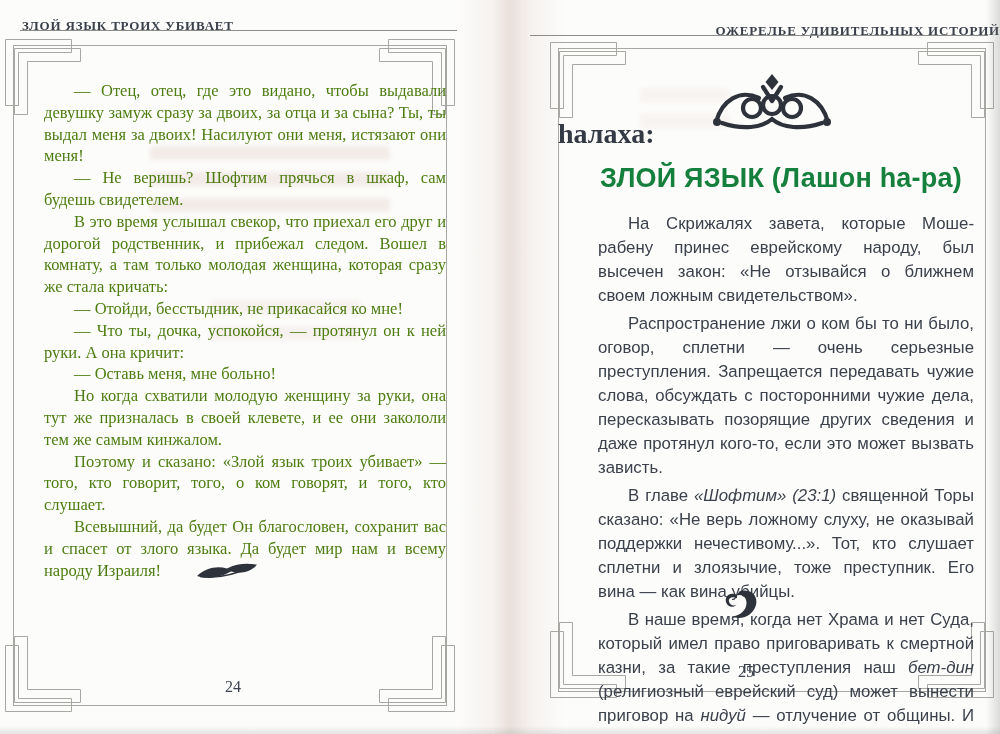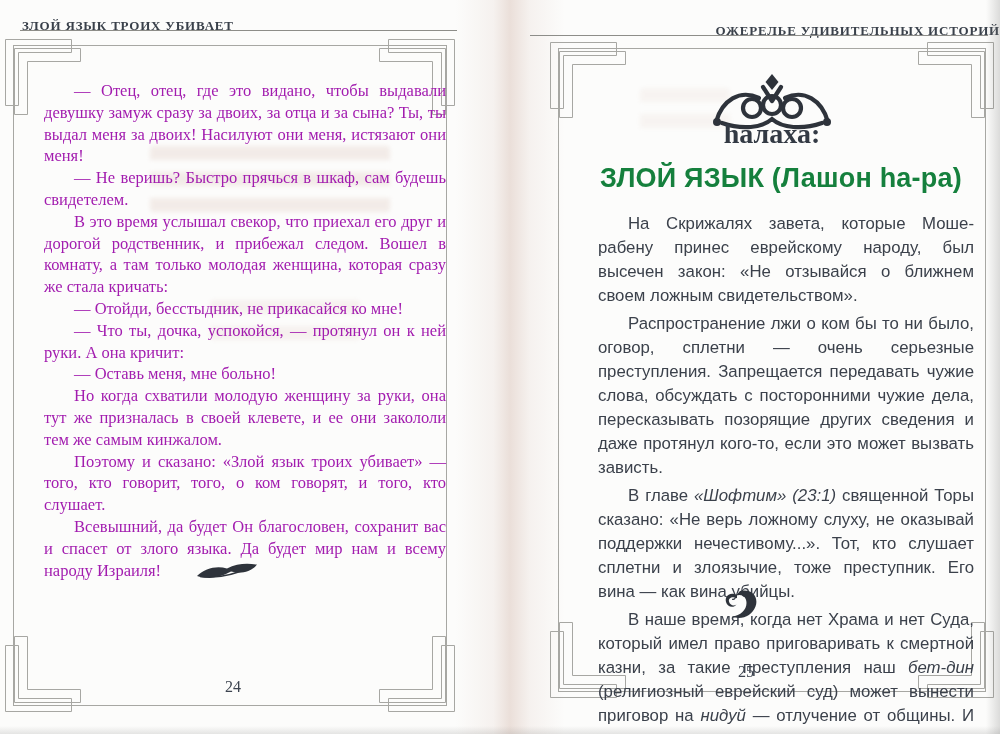--- a/index.html
+++ b/index.html
@@ -36,33 +36,33 @@
   .head-rule{position:absolute;height:1px;background:#8d8d89;}
   .head-rule.left{left:20px;top:30px;width:437px;}
   .head-rule.right{left:530px;top:35px;width:458px;}
 
   svg.frame{position:absolute;pointer-events:none;}
   .frame path, .frame rect{fill:none;stroke:#a7a7a3;stroke-width:1;}
 
   .body-serif{position:absolute;left:44px;top:80px;width:402px;}
   .body-serif p{
     margin:0;text-indent:30px;text-align:justify;
-    font:16.5px/21.8px "Liberation Serif", serif;color:#a21caf;
+    font:16.5px/21.8px "Liberation Serif", serif;color:#4d7c0f;
   }
   .body-serif p.no-indent{text-indent:0;}
 
   .body-sans{position:absolute;left:594px;top:208px;width:384px;}
   .body-sans p{
     margin:4px;text-indent:30px;text-align:justify;
     font:16.8px/24px "Liberation Sans", sans-serif;color:#3b414b;
   }
   .body-sans p em{}
 
   .section-title{
-    position:absolute;left:558px;top:119px;width:428px;text-align:center;
+    position:absolute;left:558px;top:119px;width:428px;text-align:left;
     font:bold 28px/30px "Liberation Serif", serif;color:#333a44;
   }
   .chapter-heading{
     position:absolute;left:600px;top:163px;width:390px;
     font:bold 27px/30px "Liberation Sans", sans-serif;color:#15803d;
     letter-spacing:0.2px;white-space:nowrap;
   }
 
   .page-number{
     position:absolute;width:60px;text-align:center;
@@ -108,21 +108,21 @@
 
       <path d="M 4.5,678.5 h 66 v -13 h -53 v -53 h -13 Z"></path>
       <path d="M 13.5,669.5 h 66 v -13 h -53 v -53 h -13 Z"></path>
 
       <path d="M 453.5,678.5 h -66 v -13 h 53 v -53 h 13 Z"></path>
       <path d="M 444.5,669.5 h -66 v -13 h 53 v -53 h 13 Z"></path>
     </svg>
 
     <div class="body-serif">
         <p><span>— Отец, отец, где это видано, чтобы выдавали девушку замуж сразу за двоих, за отца и за сына? Ты, ты выдал меня за двоих! Насилуют они меня, истязают они меня!</span></p>
-        <p><span>— Не веришь? Быстро прячься в шкаф, сам будешь свидетелем.</span></p>
+        <p><span>— Не веришь? Шофтим прячься в шкаф, сам будешь свидетелем.</span></p>
         <p><span>В это время услышал свекор, что приехал его друг и дорогой родственник, и прибежал следом. Вошел в комнату, а там только молодая женщина, которая сразу же стала кричать:</span></p>
         <p><span>— Отойди, бесстыдник, не прикасайся ко мне!</span></p>
         <p><span>— Что ты, дочка, успокойся, — протянул он к ней руки. А она кричит:</span></p>
         <p><span>— Оставь меня, мне больно!</span></p>
         <p><span>Но когда схватили молодую женщину за руки, она тут же призналась в своей клевете, и ее они закололи тем же самым кинжалом.</span></p>
         <p><span>Поэтому и сказано: «Злой язык троих убивает» — того, кто говорит, того, о ком говорят, и того, кто слушает.</span></p>
         <p><span>Всевышний, да будет Он благословен, сохранит вас и спасет от злого языка. Да будет мир нам и всему народу Израиля!</span></p>
       </div>
 
     <svg class="ornament" style="left:196px;top:562px;" width="62" height="22" viewBox="0 0 62 22">

